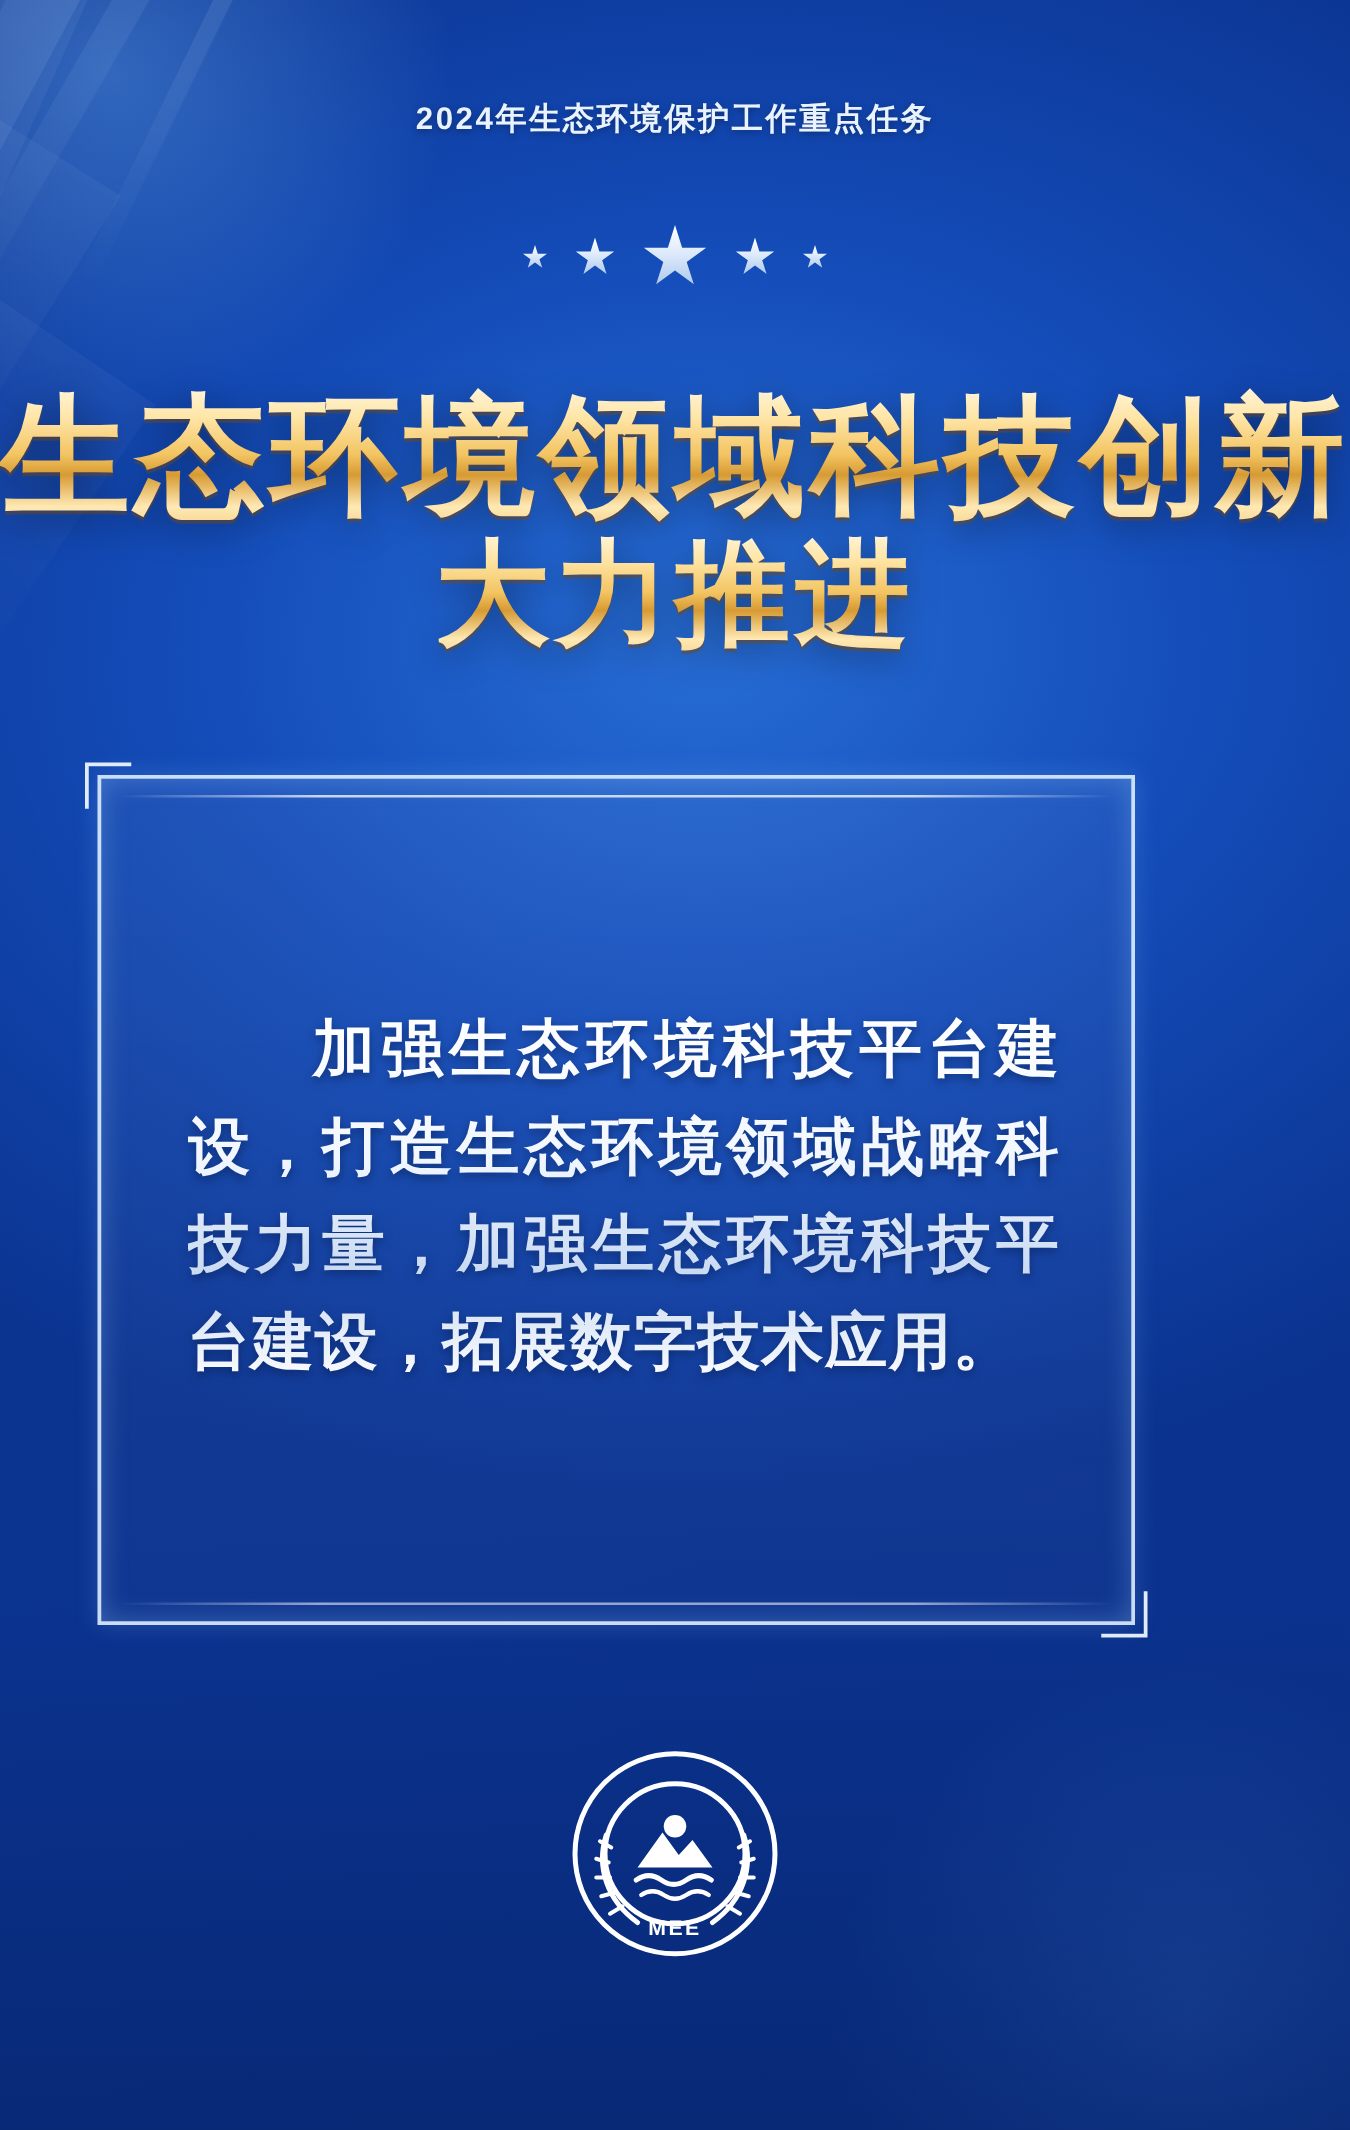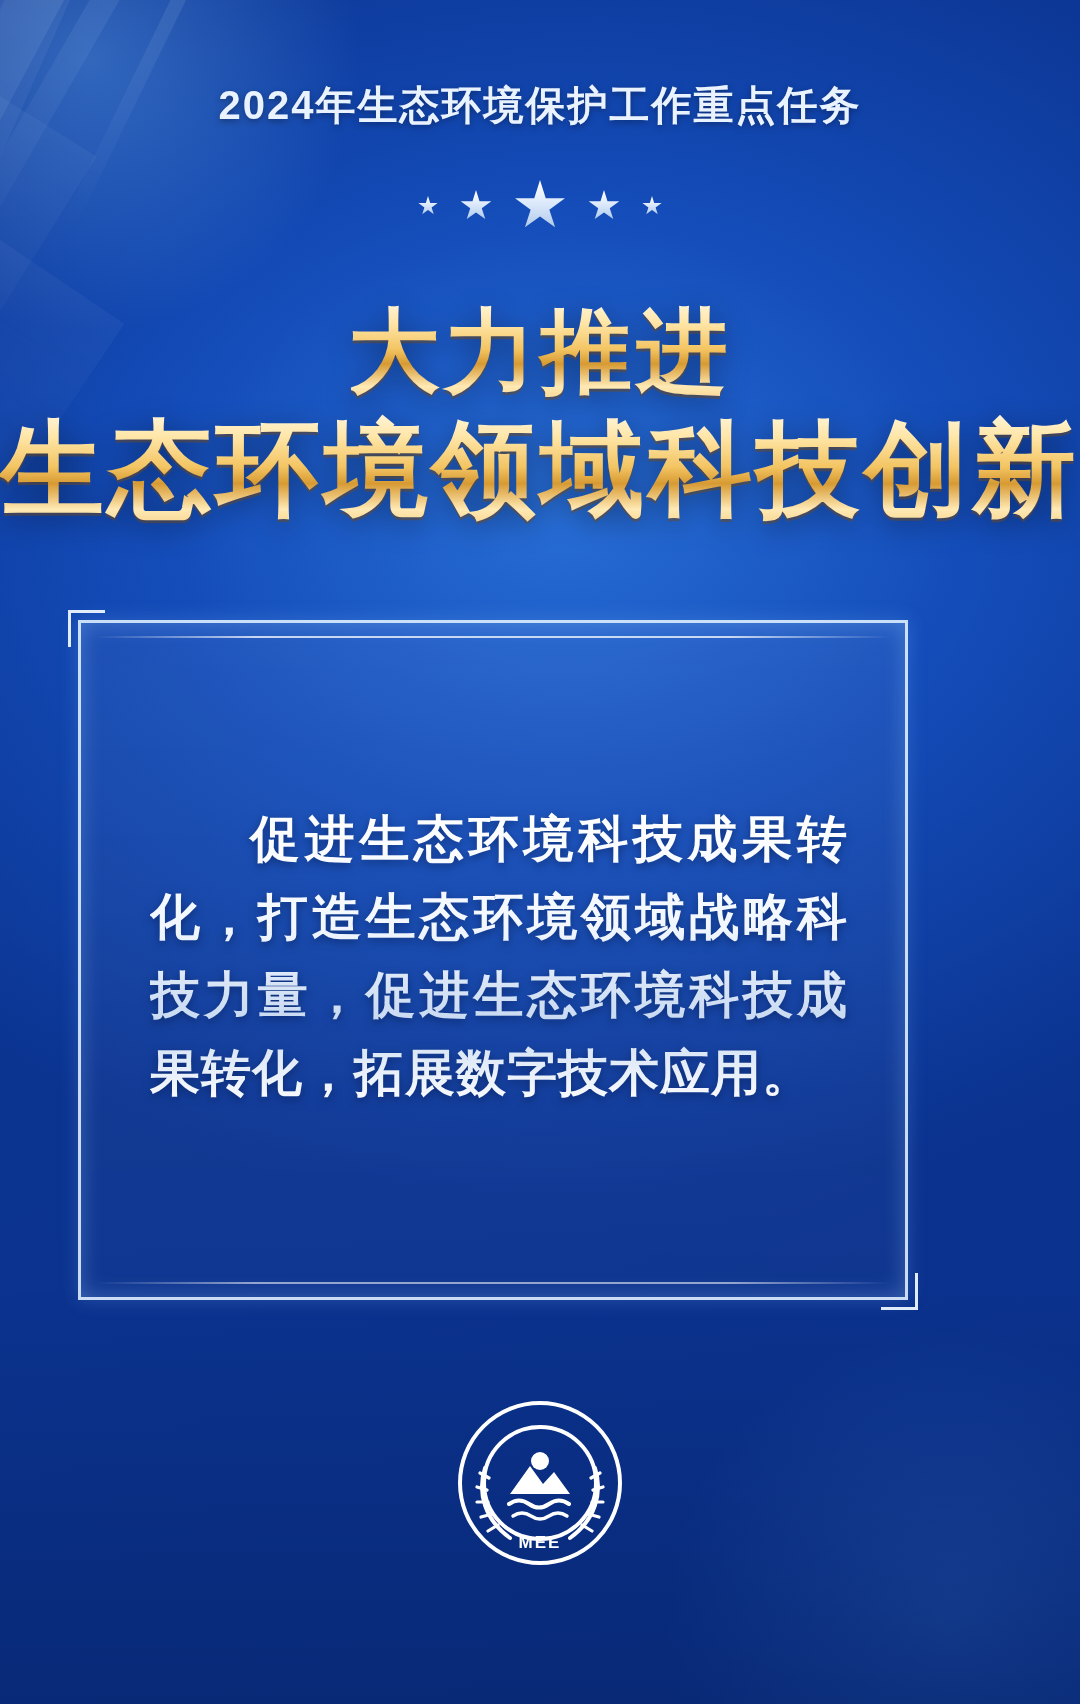--- a/index.html
+++ b/index.html
@@ -55,21 +55,21 @@
     position: absolute; left:0; right:0; bottom:0; height: 420px;
     background: linear-gradient(180deg, rgba(6,34,100,0) 0%, rgba(6,34,100,0.55) 100%);
   }
 
   
   .header {
     position: absolute;
     top: 78px;
     left: 0; right: 0;
     text-align: center;
-    font-size: 40px;
+    font-size: 25px;
     font-weight: bold;
     letter-spacing: 2px;
     color: #e9f2ff;
     text-shadow: 0 2px 6px rgba(0,0,0,0.35);
   }
 
   
   .stars {
     position: absolute;
     top: 180px;
@@ -195,31 +195,31 @@
 
   <div class="stars">
     <span class="star sz1"></span>
     <span class="star sz2"></span>
     <span class="star sz3"></span>
     <span class="star sz2"></span>
     <span class="star sz1"></span>
   </div>
 
   <div class="title-block">
+    <div class="title-line l2">生态环境领域科技创新</div>
     <div class="title-line l1">大力推进</div>
-    <div class="title-line l2">生态环境领域科技创新</div>
   </div>
 
   <div class="frame">
     <div class="frame-border"></div>
     <div class="frame-corner fc-tl"></div>
     <div class="frame-corner fc-br"></div>
     <div class="frame-inner-line-top"></div>
     <div class="frame-inner-line-bottom"></div>
-    <div class="body-text">促进生态环境科技成果转化，打造生态环境领域战略科技力量，促进生态环境科技成果转化，拓展数字技术应用。</div>
+    <div class="body-text">加强生态环境科技平台建设，打造生态环境领域战略科技力量，加强生态环境科技平台建设，拓展数字技术应用。</div>
   </div>
 
   <div class="emblem">
     <svg viewBox="0 0 170 170" xmlns="http://www.w3.org/2000/svg" aria-hidden="true">
       <circle cx="85" cy="85" r="80" fill="none" stroke="#ffffff" stroke-width="4"></circle>
       <circle cx="85" cy="85" r="56" fill="none" stroke="#ffffff" stroke-width="4"></circle>
 
       <path d="M30 70 C22 95 30 122 55 140" fill="none" stroke="#ffffff" stroke-width="4" stroke-linecap="round"></path>
       <path d="M34 80 l-9 -5 M32 92 l-10 -3 M33 104 l-11 0 M37 116 l-11 3 M43 127 l-10 6" stroke="#ffffff" stroke-width="3.2" stroke-linecap="round" fill="none"></path>
 

